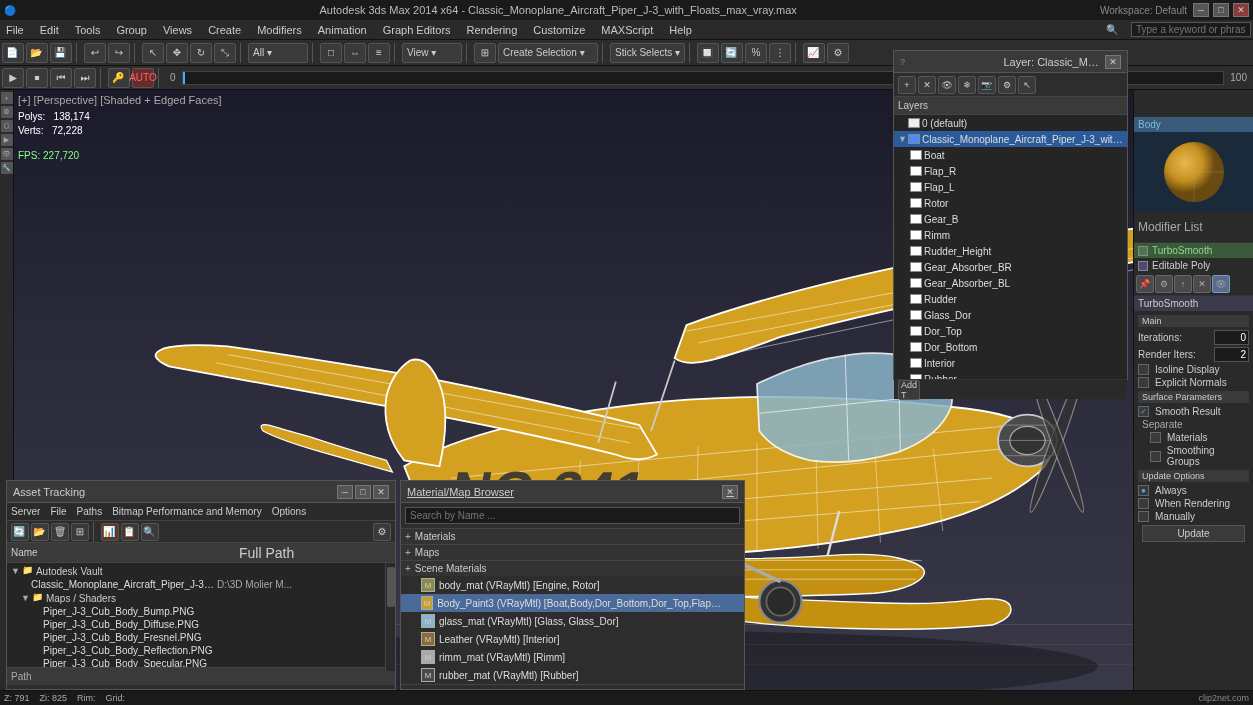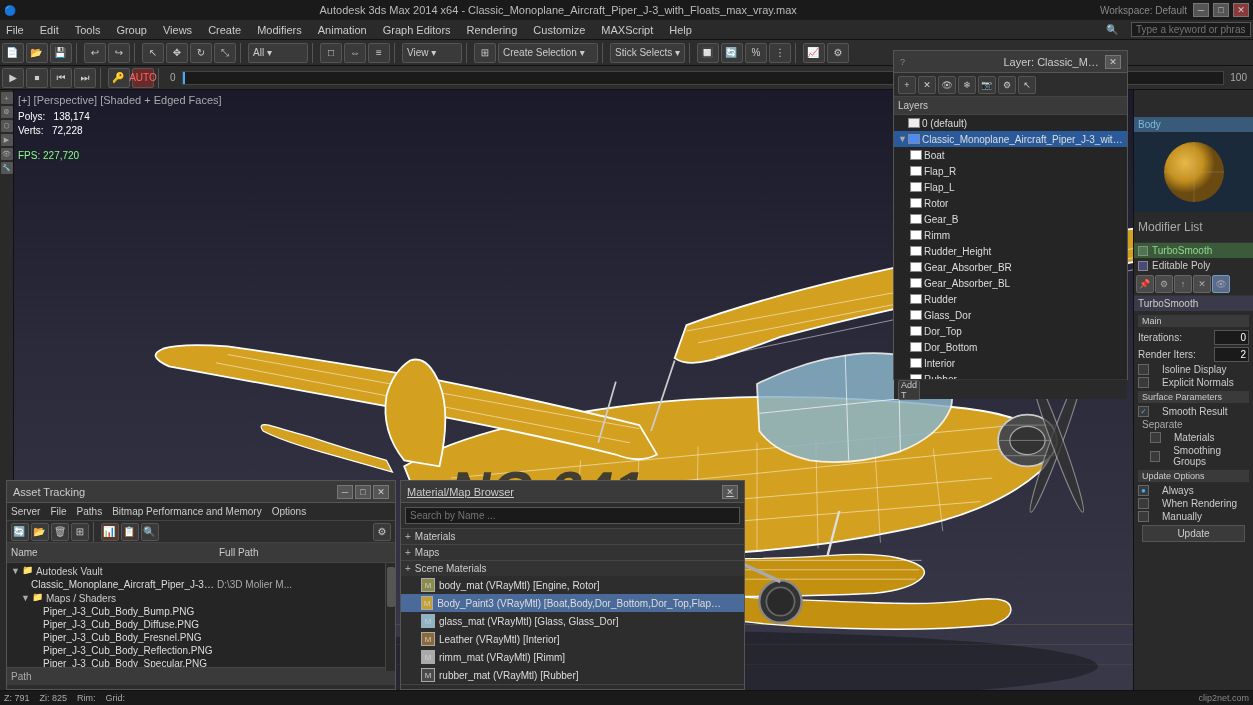--- a/index.html
+++ b/index.html
@@ -43,22 +43,22 @@
 
     
     #asset-window { position: absolute; left: 6px; bottom: 15px; width: 390px; height: 210px; background: #2d2d2d; border: 1px solid #555; z-index: 10; }
     #asset-title { background: #3a3a3a; height: 22px; display: flex; align-items: center; padding: 0 6px; border-bottom: 1px solid #555; }
     #asset-title span { font-size: 11px; color: #ccc; flex: 1; }
     .win-btn { width: 16px; height: 14px; background: #555; border: 1px solid #777; font-size: 9px; display: flex; align-items: center; justify-content: center; cursor: pointer; margin-left: 2px; color: #ccc; }
     #asset-menu { background: #2a2a2a; height: 18px; display: flex; align-items: center; padding: 0 4px; gap: 10px; border-bottom: 1px solid #444; }
     #asset-menu span { font-size: 10px; color: #ccc; cursor: pointer; }
     #asset-toolbar { background: #2d2d2d; height: 22px; display: flex; align-items: center; padding: 0 4px; gap: 2px; border-bottom: 1px solid #444; }
     #asset-headers { background: #3a3a3a; height: 20px; display: flex; align-items: center; padding: 0 4px; border-bottom: 1px solid #444; }
-    #asset-headers .col-name { width: 208px; font-size: 10px; color: #ccc; }
-    #asset-headers .col-path { flex: 1; font-size: 10px; color: #ccc; }
+    #asset-headers .col-name { width: 228px; font-size: 10px; color: #ccc; }
+    #asset-headers .col-path { flex: 1; font-size: 14px; color: #ccc; }
     #asset-content { height: calc(100% - 104px); overflow-y: auto; background: #252525; }
     .asset-group { padding: 1px 0; }
     .asset-group-header { display: flex; align-items: center; padding: 1px 4px; cursor: pointer; }
     .asset-expand { font-size: 9px; color: #aaa; margin-right: 2px; }
     .asset-icon { width: 12px; height: 12px; margin-right: 2px; font-size: 9px; }
     .asset-group-label { font-size: 10px; color: #ccc; }
     .asset-item { display: flex; align-items: center; padding: 1px 4px 1px 24px; cursor: pointer; }
     .asset-item .item-name { width: 186px; font-size: 10px; color: #ddd; white-space: nowrap; overflow: hidden; text-overflow: ellipsis; }
     .asset-item .item-path { flex: 1; font-size: 10px; color: #aaa; white-space: nowrap; overflow: hidden; text-overflow: ellipsis; }
     .asset-subgroup { }
@@ -110,21 +110,21 @@
 
     
     ::-webkit-scrollbar { width: 8px; height: 8px; }
     ::-webkit-scrollbar-track { background: #2a2a2a; }
     ::-webkit-scrollbar-thumb { background: #555; border-radius: 2px; }
 
     
     .ts-panel { padding: 4px; }
     .ts-row { display: flex; align-items: center; justify-content: space-between; padding: 1px 0; font-size: 10px; color: #ccc; }
     .ts-input { width: 35px; background: #1a1a1a; border: 1px solid #555; color: #fff; text-align: right; padding: 1px 2px; font-size: 10px; }
-    .ts-check-row { display: flex; align-items: center; gap: 13px; padding: 1px 0; font-size: 10px; color: #ccc; }
+    .ts-check-row { display: flex; align-items: center; gap: 6px; padding: 1px 0; font-size: 10px; color: #ccc; }
     .ts-check { width: 11px; height: 11px; border: 1px solid #666; background: #3a3a3a; display: flex; align-items: center; justify-content: center; font-size: 8px; color: #4af; }
   </style>
 </head>
 <body>
 
 <div id="title-bar">
   <span style="font-size:10px; color:#888;">🔵</span>
   <span class="title">Autodesk 3ds Max 2014 x64 - Classic_Monoplane_Aircraft_Piper_J-3_with_Floats_max_vray.max</span>
   <span style="font-size:10px; color:#888; margin-right:4px;">Workspace: Default</span>
   <div style="display:flex;gap:2px;">

